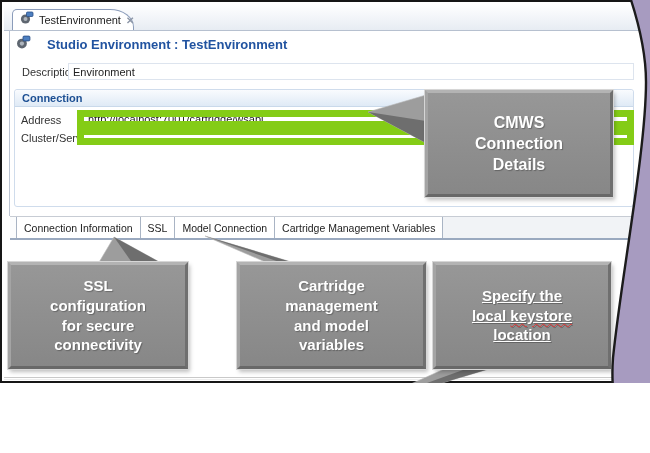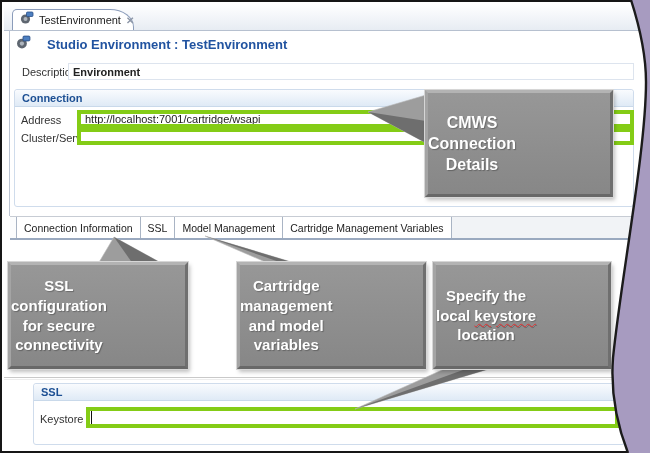--- a/index.html
+++ b/index.html
@@ -1,17 +1,17 @@
 <!DOCTYPE html>
 <html><head>
 <meta charset="utf-8">
 <style>
   html,body{margin:0;padding:0;background:#fff;}
   #stage{
-    position:relative;width:650px;height:453px;overflow:hidden;
+    position:relative;width:650px;height:383px;overflow:hidden;
     font-family:"Liberation Sans",sans-serif;background:#fef9c3;
     -webkit-font-smoothing:antialiased;
   }
   
   .frame{position:absolute;inset:0;border:2px solid #161616;border-right:none;background:#fff;}
 
   
   .tabbar{position:absolute;top:2px;left:2px;right:0;height:26px;
     background:linear-gradient(#ffffff,#e7ecf3);border-bottom:1px solid #b6c0cf;}
   .etab{position:absolute;left:8px;top:5px;height:21px;width:122px;
@@ -22,22 +22,22 @@
   .etab .close{margin-left:auto;font-size:10px;font-weight:bold;color:#8d97a8;cursor:default;}
 
   
   .pane-border{position:absolute;left:7px;top:28px;width:1px;height:186px;background:#bcc4d2;}
   .hdr{position:absolute;left:13px;top:33px;display:flex;align-items:center;gap:6px;}
   .hdr .title{font-size:13px;font-weight:bold;color:#2153a0;white-space:nowrap;margin-left:10px;}
 
   .lbl{position:absolute;font-size:11px;color:#333;white-space:nowrap;}
   .fld{position:absolute;box-sizing:border-box;font-family:"Liberation Sans",sans-serif;
     font-size:11px;color:#222;background:#fff;padding:1px 4px;outline:none;}
-  .fld.light{border:1px solid #dde4ee;font-weight:bold;}
-  .fld.std{border:4px solid #84cc16;}
+  .fld.light{border:1px solid #dde4ee;}
+  .fld.std{border:7px solid #84cc16;}
 
   .group{position:absolute;border:1px solid #cfdcec;border-radius:3px;background:#fff;box-sizing:border-box;}
   .band{height:16px;background:linear-gradient(#f9fbfe,#dfeaf6);border-bottom:1px solid #c9d9ea;
     border-radius:3px 3px 0 0;display:flex;align-items:center;}
   .band .btxt{font-size:11px;font-weight:bold;color:#1c4f93;padding-left:7px;}
 
   
   .pagetabs{position:absolute;left:8px;right:0;top:214px;height:21px;
     background:#fbfcfd;border-top:1px solid #c7ccd4;
     border-bottom:2px solid #9aa9bf;display:flex;align-items:stretch;padding-left:6px;}
@@ -49,21 +49,21 @@
   .divider{position:absolute;left:2px;top:375px;width:612px;height:1px;background:#c9c9c9;}
   .divider2{position:absolute;left:2px;top:377px;width:612px;height:1px;background:#ededed;}
 
   .caret{position:absolute;width:1px;height:13px;background:#111;}
 
   
   .callout{position:absolute;z-index:6;box-sizing:border-box;
     background:linear-gradient(#979797,#878787);
     border:3px solid;border-color:#b3b3b3 #6f6f6f #686868 #a4a4a4;
     box-shadow:0 0 0 1px #d6d6d6, 2px 3px 4px rgba(0,0,0,.25);
-    display:flex;align-items:center;justify-content:flex-start;text-align:center;}
+    display:flex;align-items:center;justify-content:center;text-align:center;}
   .callout .ctext{font-weight:bold;color:#fff;white-space:pre-line;line-height:1.32;
     text-shadow:1px 1px 1px rgba(0,0,0,.28);}
   .wavy{text-decoration:underline;text-decoration-style:wavy;text-decoration-color:#e03333;
     text-decoration-thickness:1px;text-underline-offset:2px;}
 
   .tails{position:absolute;inset:0;z-index:5;pointer-events:none;}
   .curl{position:absolute;top:0;right:0;z-index:8;pointer-events:none;}
 </style>
 </head>
 <body>
@@ -107,21 +107,21 @@
       </div>
     </div>
     <div class="lbl" style="left:19px;top:112px;text-align:right;">Address</div>
     <input class="fld std" style="left: 75px; top: 108px; width: 557px; height: 18px;" value="http://localhost:7001/cartridge/wsapi">
     <div class="lbl" style="left:19px;top:130px;">Cluster/Server</div>
     <input class="fld std" style="left: 75px; top: 126px; width: 557px; height: 17px;" value="">
 
     <div class="pagetabs">
       <div class="ptab">Connection Information</div>
       <div class="ptab">SSL</div>
-      <div class="ptab">Model Management</div>
+      <div class="ptab">Model Connection</div>
       <div class="ptab">Cartridge Management Variables</div>
       <div class="filler"></div>
     </div>
 
     <div class="divider"></div>
     <div class="divider2"></div>
 
     <div class="group" style="left:31px;top:381px;width:592px;height:62px;">
       <div class="band">
         <span class="btxt">SSL</span>
@@ -161,21 +161,21 @@
   </div>
 
   <div class="callout" style="left:215px;top:262px;width:189px;height:107px;margin-left:22px;">
     <div class="ctext" style="font-size:15px;">Cartridge
 management
 and model
 variables</div>
   </div>
 
   <div class="callout" style="left:433px;top:262px;width:178px;height:107px;">
-    <div class="ctext" style="font-size:15px;"><span>Specify the
+    <div class="ctext" style="font-size:15px;text-decoration:underline;"><span>Specify the
 local </span><span class="wavy">keystore</span><span>
 location</span></div>
   </div>
 
   <svg class="curl" width="60" height="453" viewBox="0 0 60 453">
     <path d="M41,0 C50,28 56,55 56,82 C56,150 31,278 23,358 C20,398 29,430 38,453 L60,453 L60,0 Z" fill="#a79bc0"></path>
     <path d="M41,0 C50,28 56,55 56,82 C56,150 31,278 23,358 C20,398 29,430 38,453" fill="none" stroke="#1b1b1b" stroke-width="2.4"></path>
   </svg>
 </div>
 

